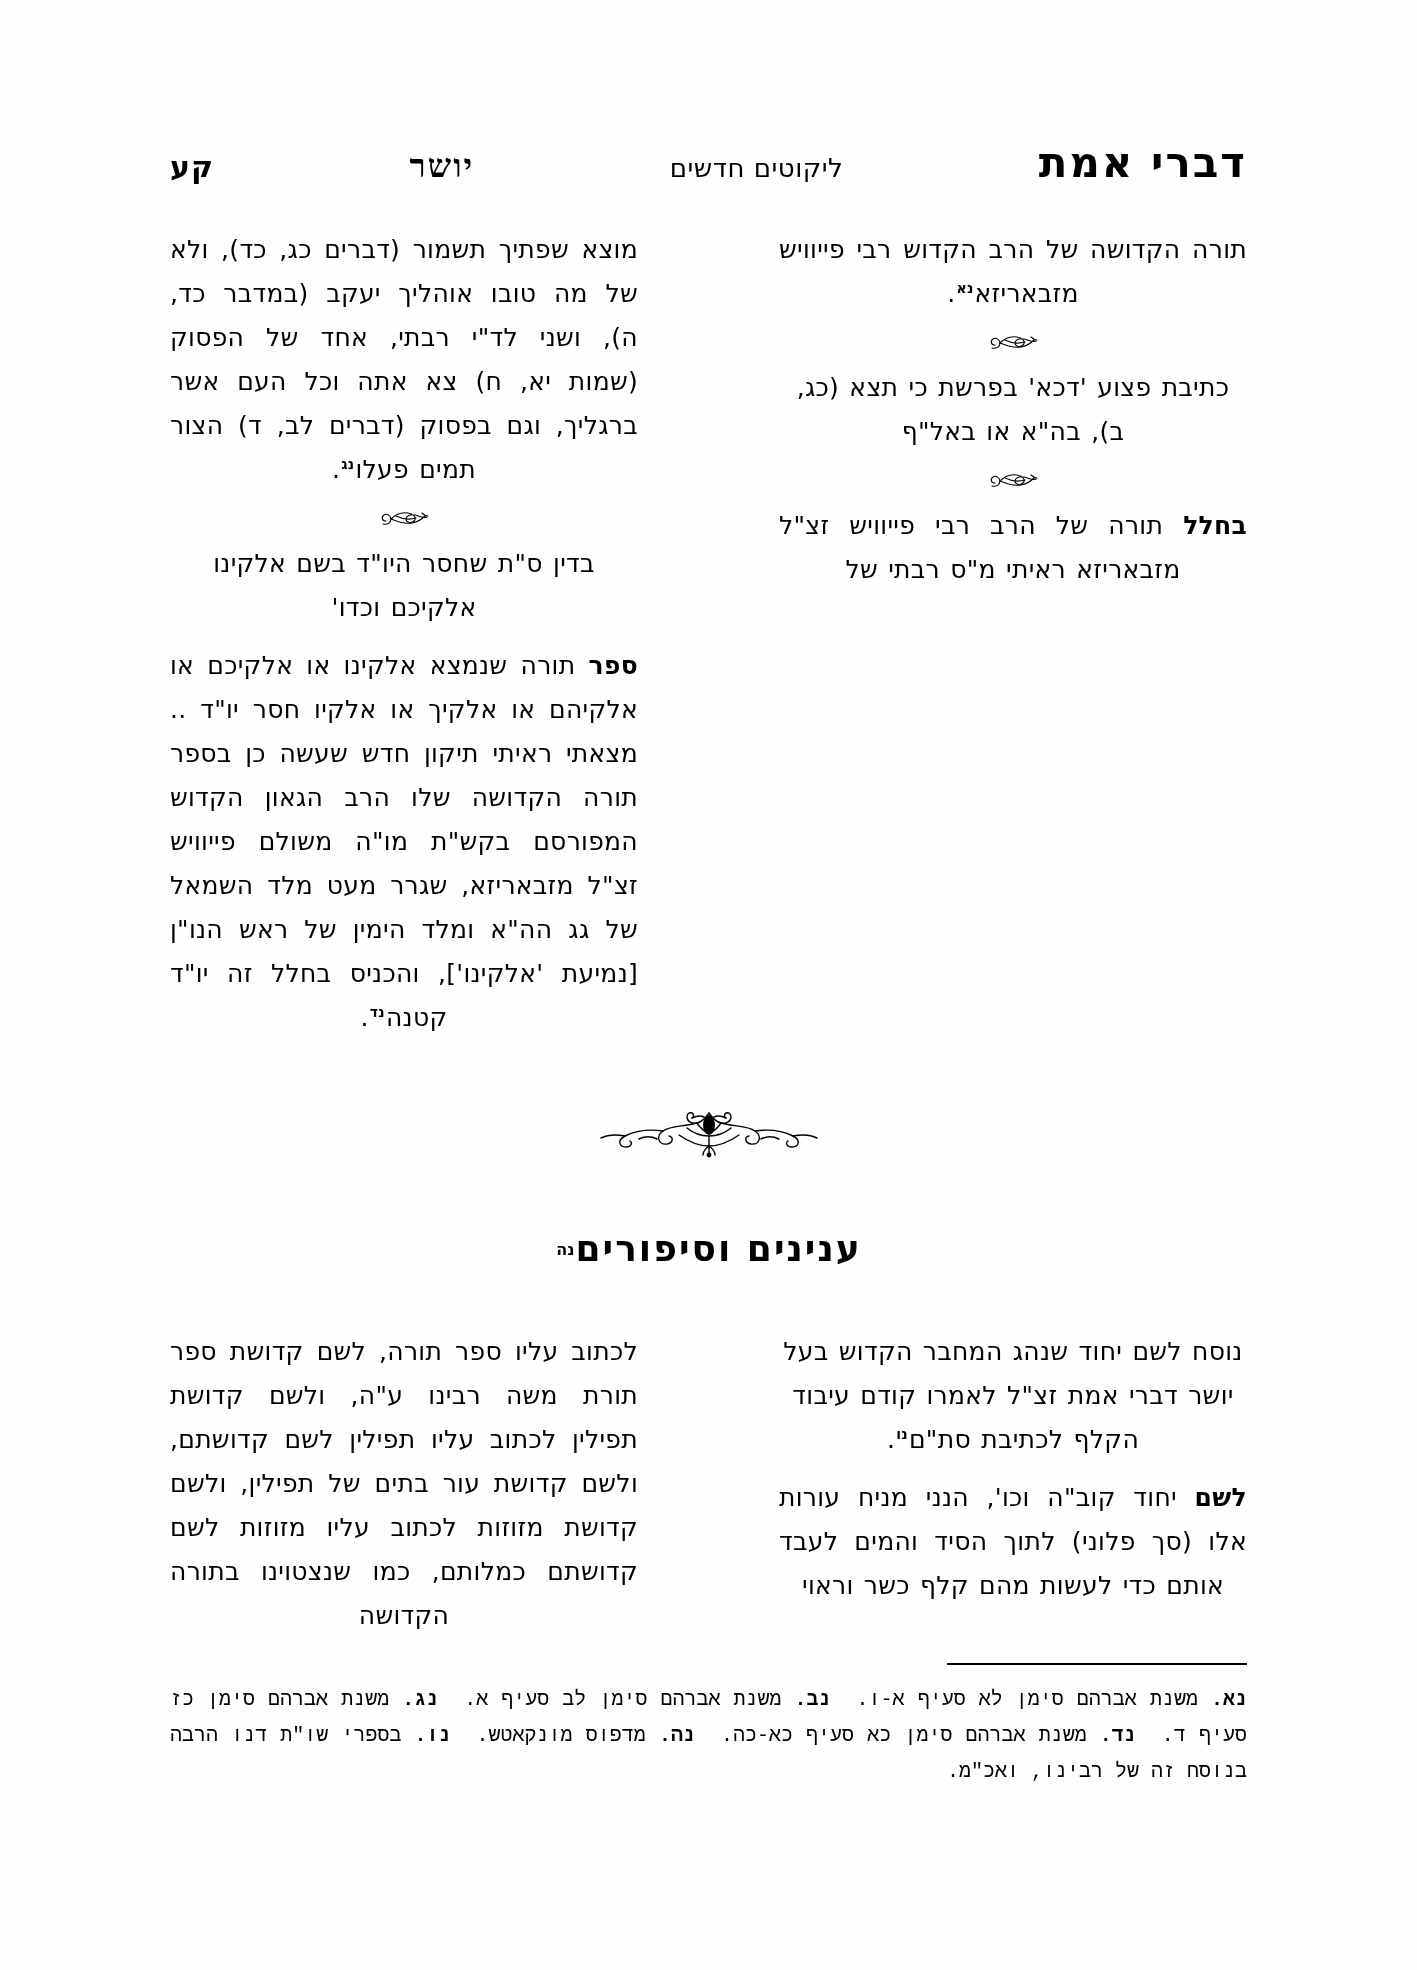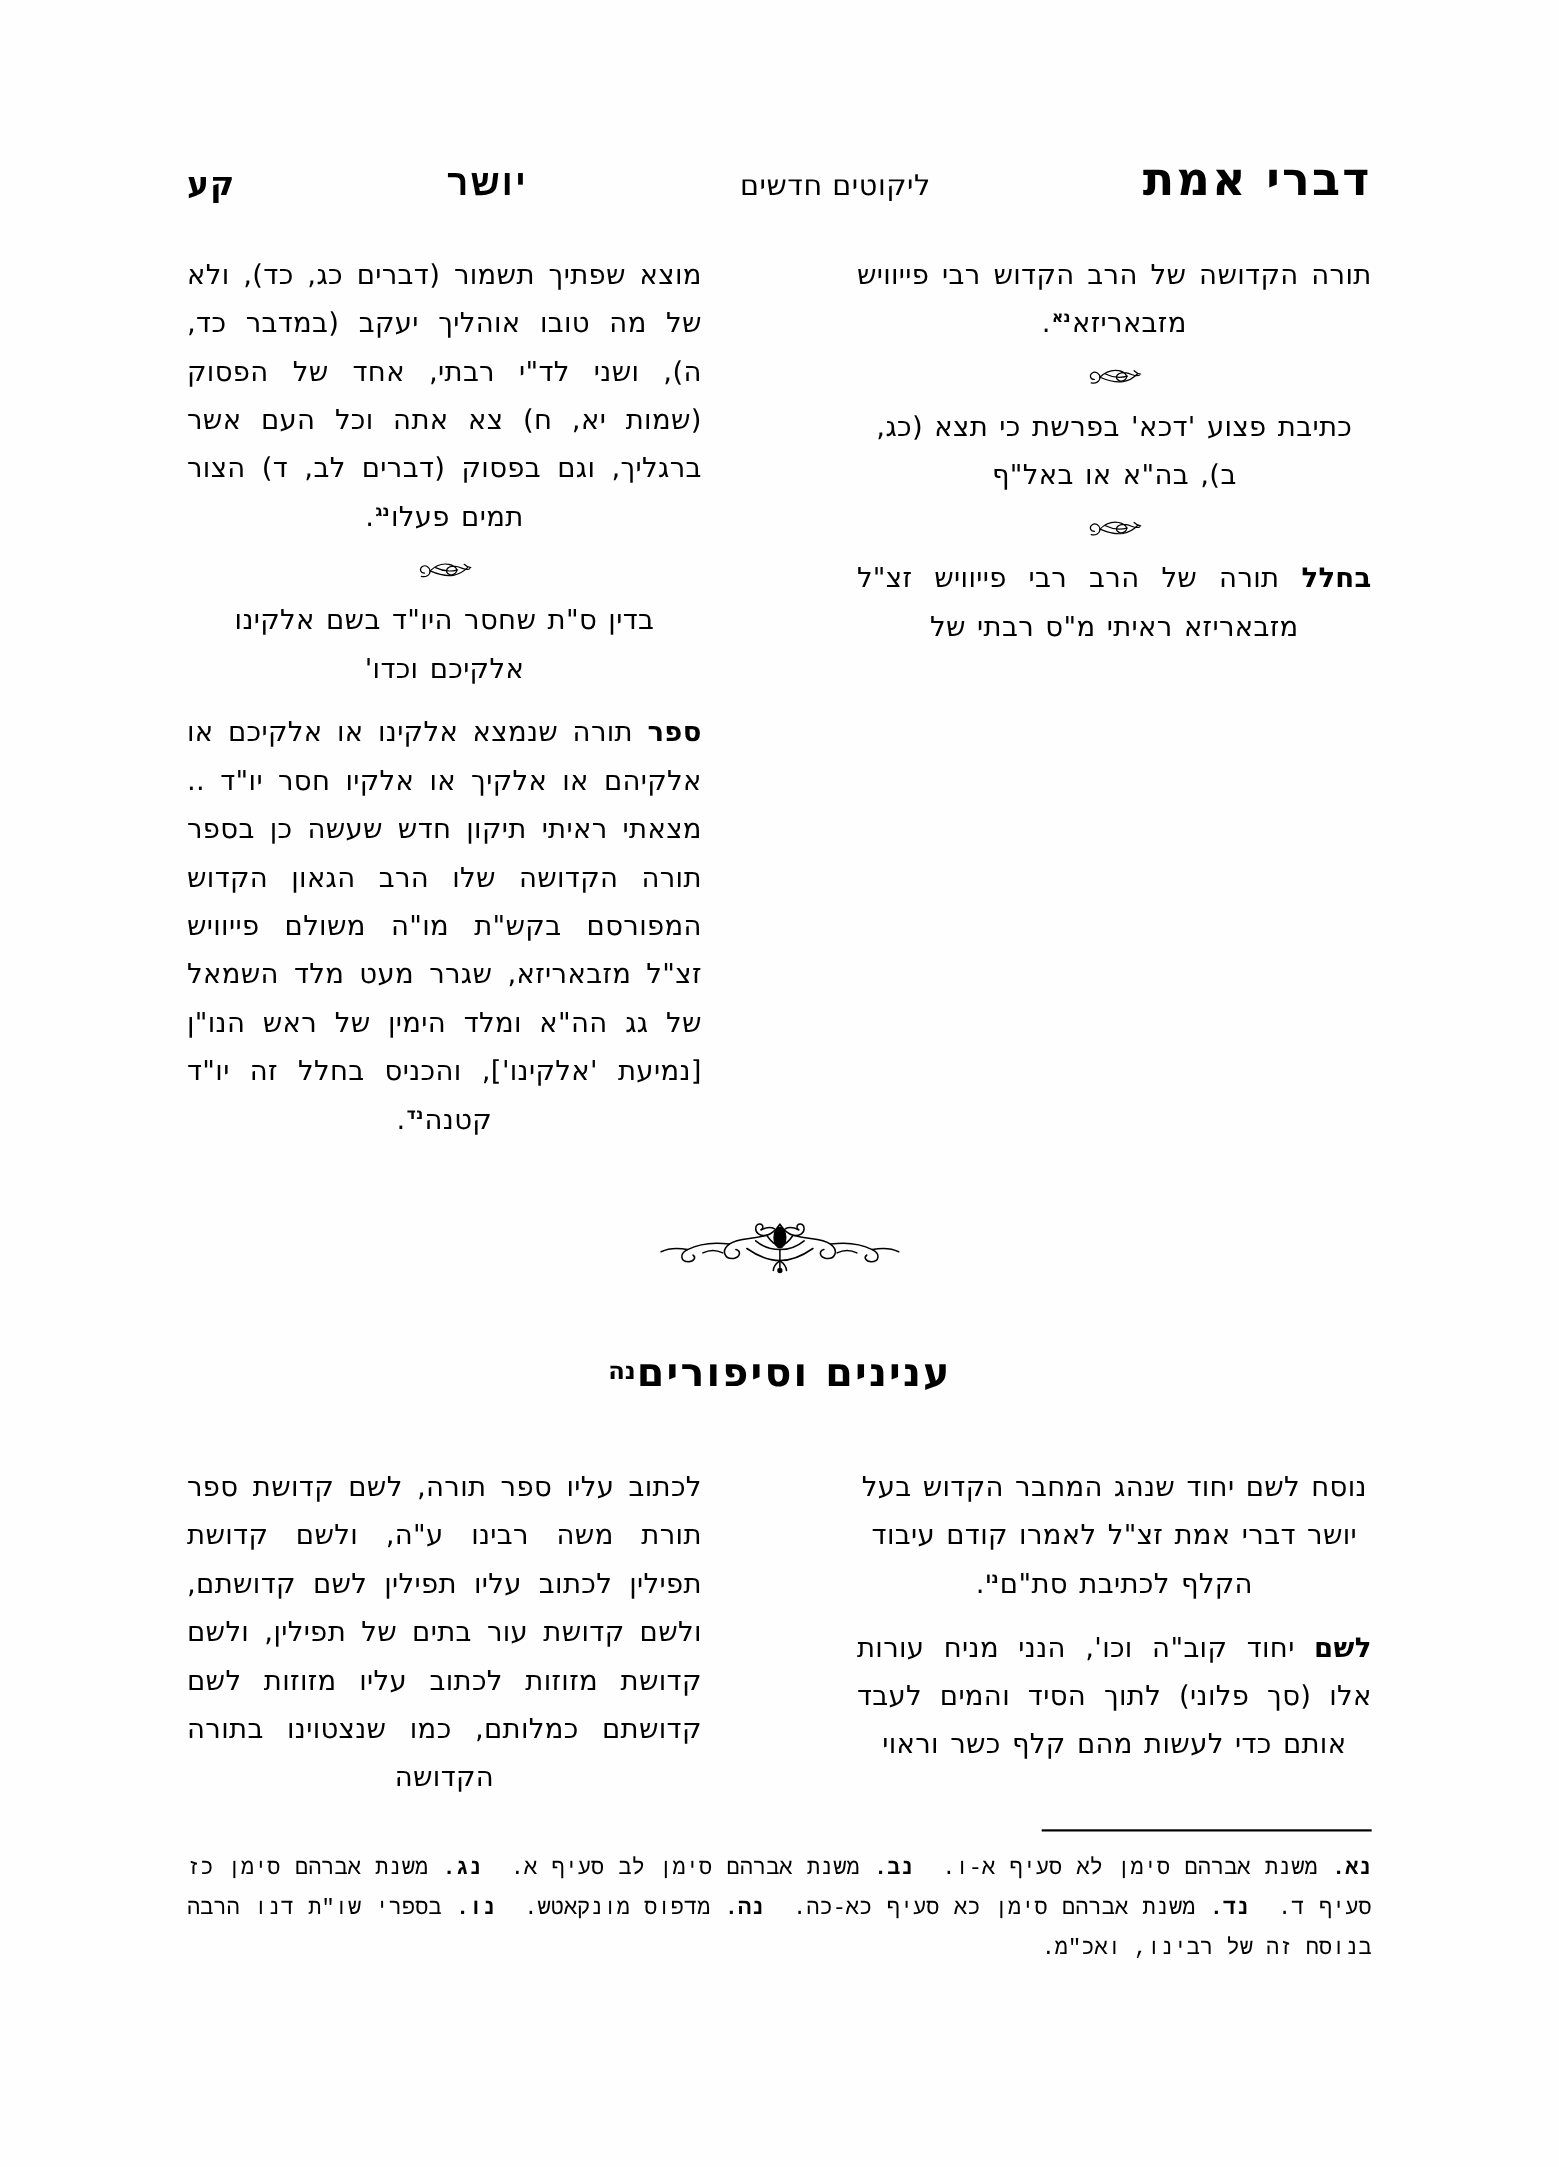--- a/index.html
+++ b/index.html
@@ -35,21 +35,21 @@
     align-items: baseline;
     justify-content: space-between;
   }
   .rh-folio {
     font-family: "DejaVu Sans", sans-serif;
     font-size: 30px;
     font-weight: 700;
     letter-spacing: 1px;
   }
   .rh-booktitle {
-    font-family: Liberation Sans, sans-serif;
+    font-family: Liberation Serif, serif;
     font-size: 33px;
     font-weight: 700;
     letter-spacing: 2px;
   }
   .rh-section {
     font-family: "DejaVu Sans", sans-serif;
     font-size: 26px;
     font-weight: 400;
     letter-spacing: 0.5px;
   }
@@ -137,21 +137,21 @@
     text-align: center;
     direction: rtl;
   }
   .section-heading .txt {
     font-family: "DejaVu Sans", sans-serif;
     font-size: 36px;
     font-weight: 700;
     letter-spacing: 2px;
   }
   .section-heading sup.note {
-    font-size: 22px;
+    font-size: 16px;
   }
 
   
   .footnote-rule {
     position: absolute;
     top: 1663px;
     right: 170px;
     width: 300px;
     height: 0;
     border-top: 2px solid #000;

